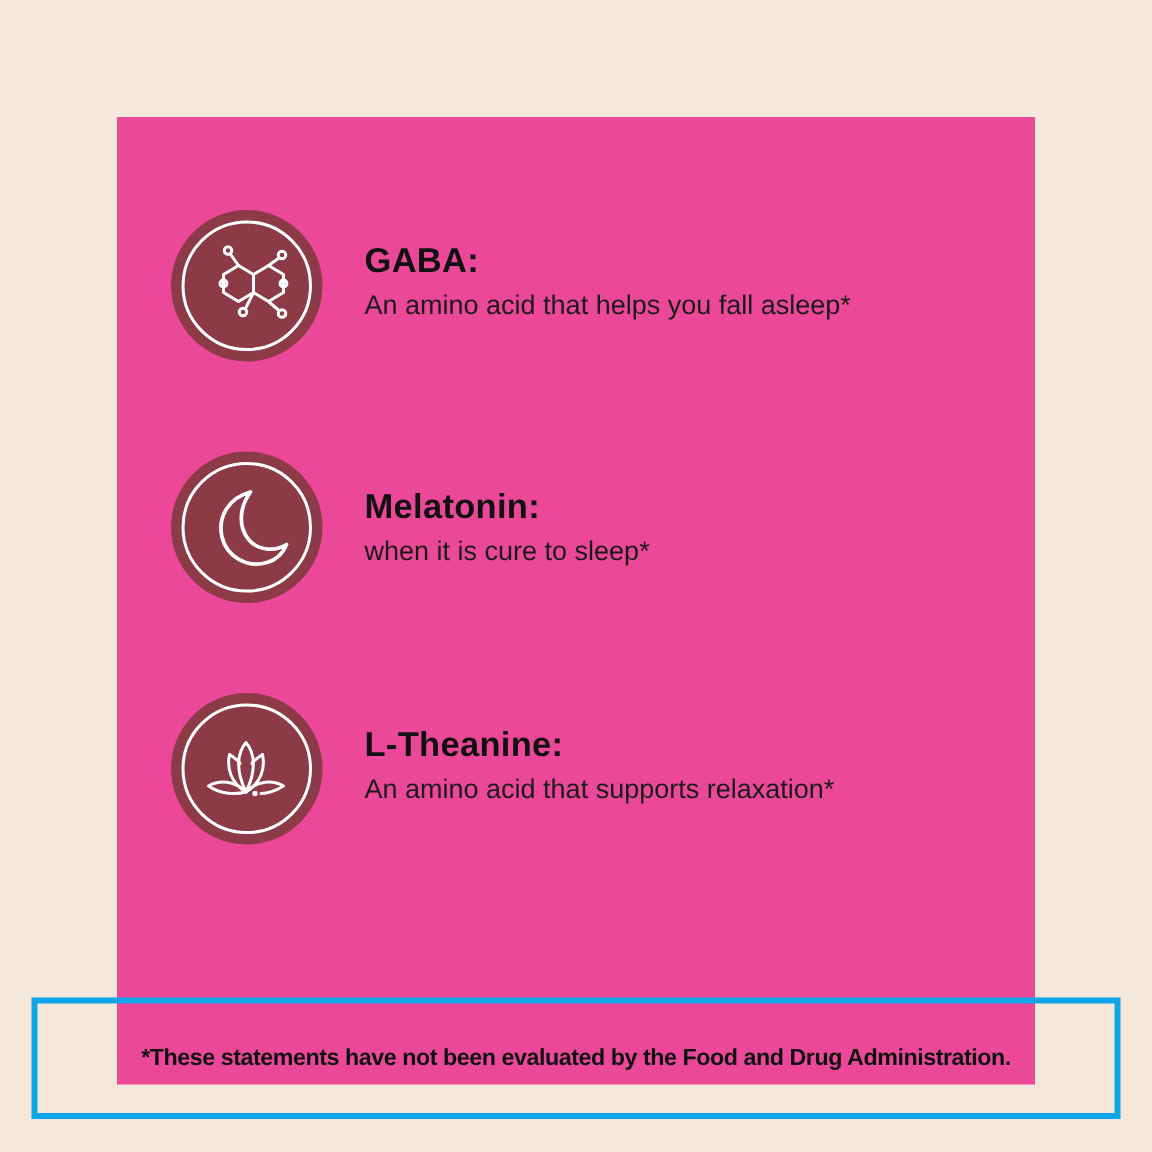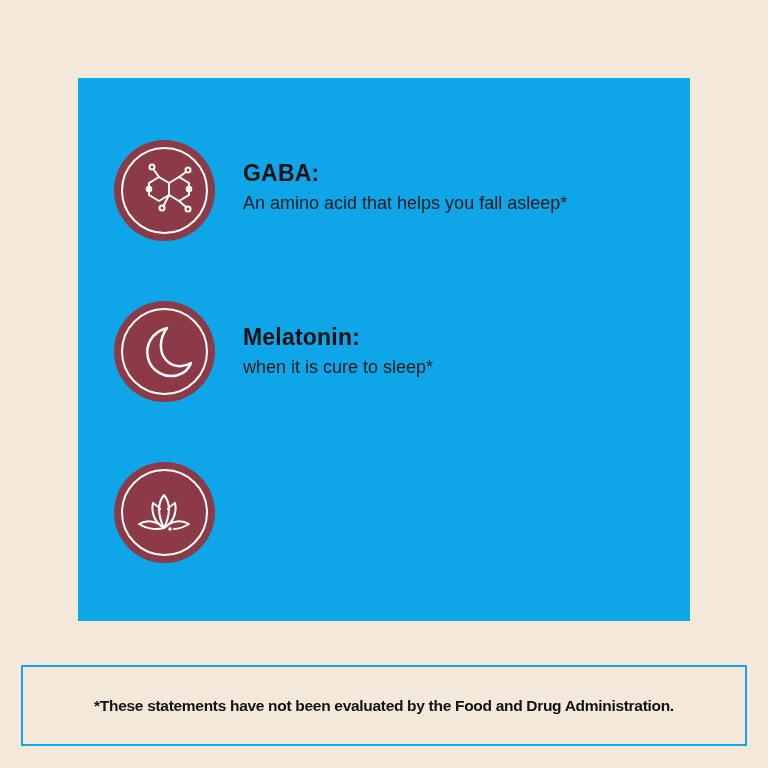--- a/index.html
+++ b/index.html
@@ -7,22 +7,22 @@
       width: 768px; height: 768px;
       background: #f4e8da;
       position: relative;
       overflow: hidden;
       font-family: "Liberation Sans", "DejaVu Sans", sans-serif;
       color: #111111;
     }
     .panel {
       position: absolute;
       left: 78px; top: 78px;
-      width: 612px; height: 543px;
-      background: #0ea5e9;
+      width: 612px; height: 645px;
+      background: #ec4899;
     }
     .item {
       position: absolute;
       left: 36px;
       display: flex;
       align-items: flex-start;
     }
     .icon-wrap {
       width: 101px; height: 101px;
       border-radius: 50%;
@@ -62,21 +62,21 @@
     .item-1 .text { margin-top: 19px; }
     .item-2 { top: 223px; }
     .item-2 .text { margin-top: 22px; }
     .item-3 { top: 384px; }
     .item-3 .text { margin-top: 20px; }
     .disclaimer {
       position: absolute;
       left: 21px; top: 665px;
       width: 726px; height: 81px;
       box-sizing: border-box;
-      border: 2px solid #0ea5e9;
+      border: 4px solid #0ea5e9;
       display: flex;
       flex-direction: column;
       align-items: center;
       justify-content: center;
       text-align: center;
     }
     .disclaimer div {
       font-weight: 700;
       font-size: 15.5px;
       line-height: 25px;
@@ -140,19 +140,25 @@
         <path d="M39,41 C37,50 40,60 50,66"></path>
         <path d="M61,41 C63,50 60,60 50,66"></path>
         <path d="M39,41 C42,43 45,45 46,47"></path>
         <path d="M61,41 C58,43 55,45 54,47"></path>
 
         <path d="M50,66 C42,58 32,58 25,62 C32,67 42,68 50,66"></path>
         <path d="M50,66 C58,58 68,58 75,62 C70,65 66,67 60,67"></path>
         <circle cx="56" cy="67" r="0.8" fill="#ffffff"></circle>
       </svg>
     </div>
+    <div class="text">
+      <div class="title">L-Theanine:</div>
+      <div class="desc">
+        <div>An amino acid that supports relaxation*</div>
+      </div>
+    </div>
   </div>
 
 </div>
 
 <div class="disclaimer">
   <div>*These statements have not been evaluated by the Food and Drug Administration.</div>
 </div>
 
 </body></html>

